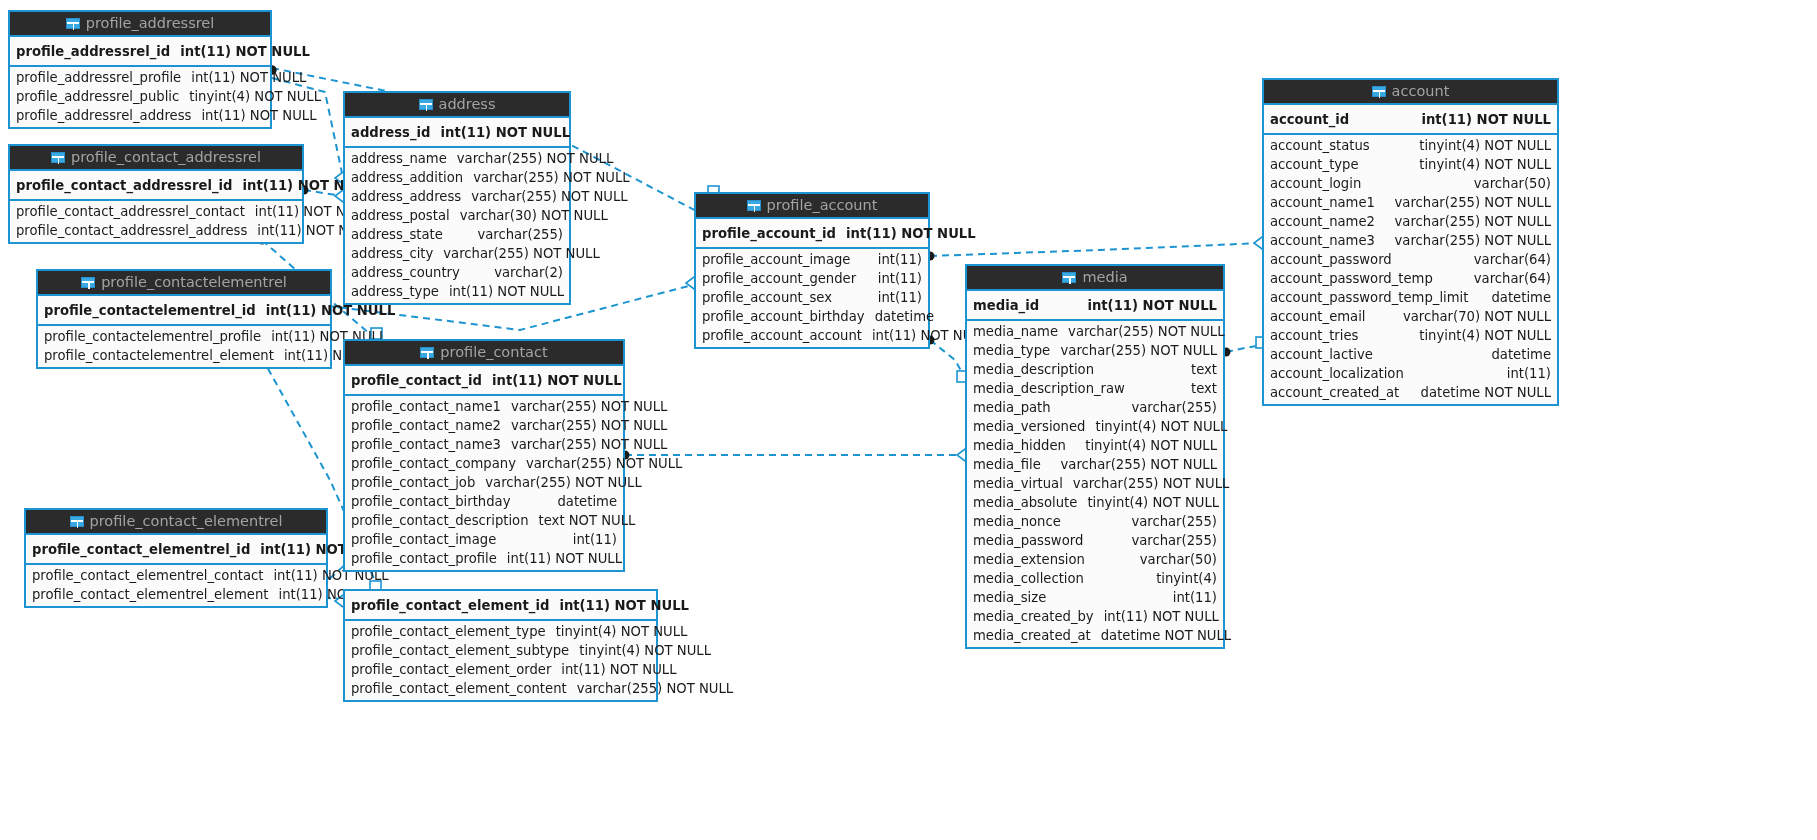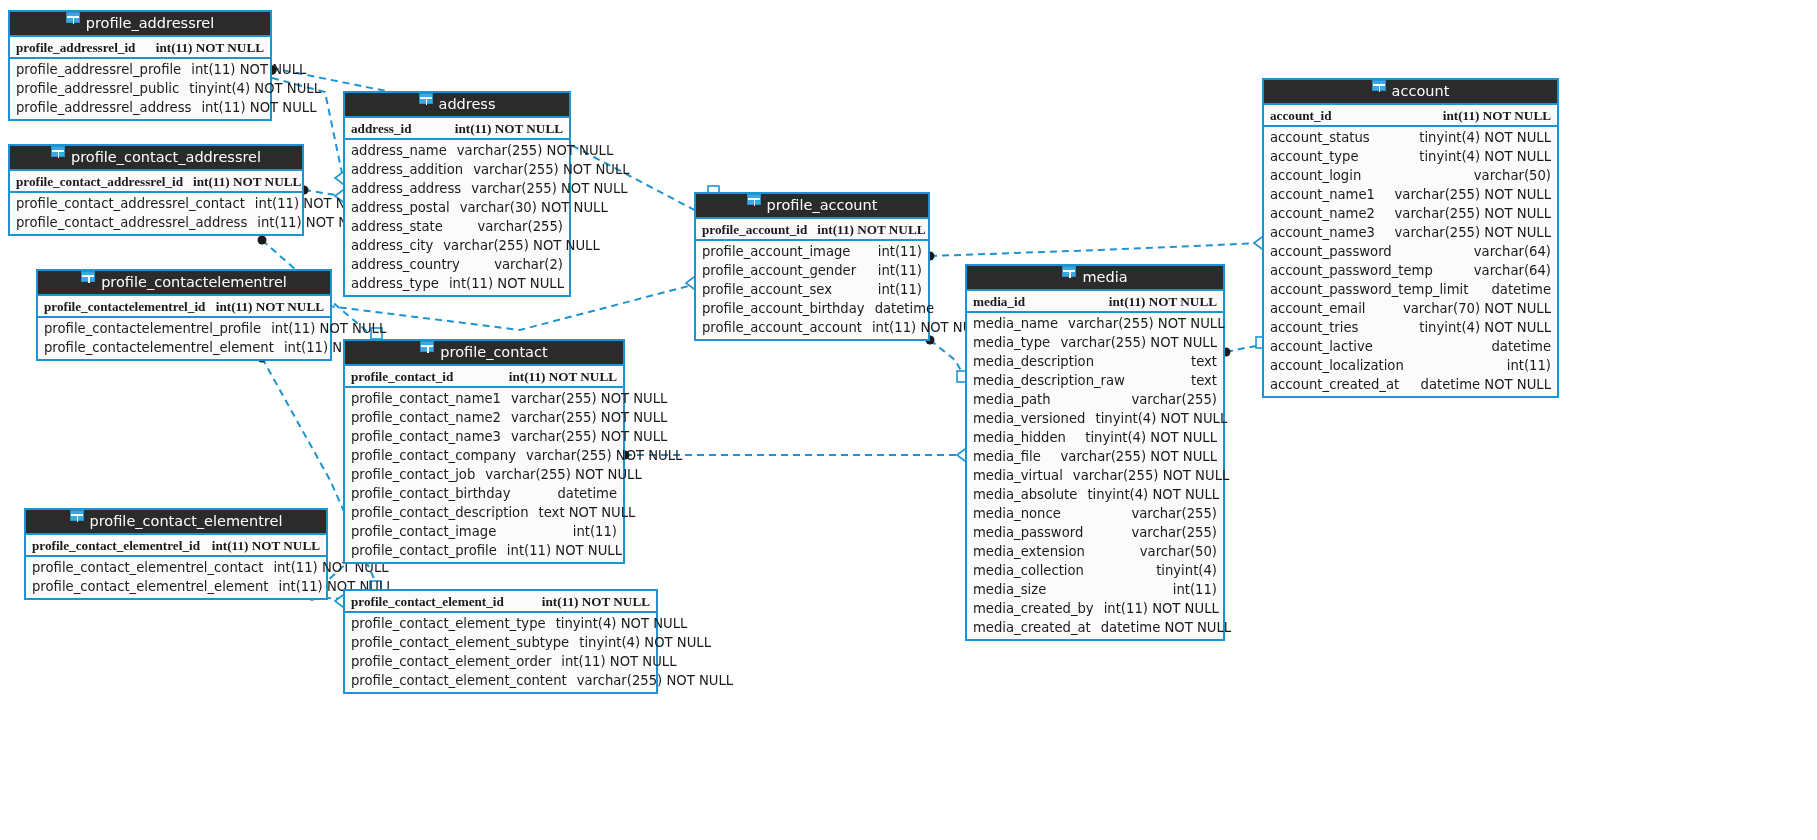--- a/index.html
+++ b/index.html
@@ -12,24 +12,24 @@
   #wires{position:absolute;left:0;top:0;width:1817px;height:840px;pointer-events:none;}
 
   .table{
     position:absolute;
     background:#fbfbfb;
     border:2px solid #1c94d1;
     box-sizing:border-box;
     box-shadow:0 0 0 0 rgba(0,0,0,0);
   }
   .thead{
-    background:#2b2b2b;color:#ffffff;
+    background:#2b2b2b;color:#a3a3a3;
     height:23px;line-height:23px;
     text-align:center;font-size:14.5px;
-    display:flex;justify-content:center;gap:6px;
+    display:flex;align-items:center;justify-content:center;gap:6px;
     border-bottom:2px solid #1c94d1;
     white-space:nowrap;
   }
   .tbl-icon{
     display:inline-block;width:14px;height:11px;position:relative;
     background:#39a9e4;border:1px solid #2b90c9;box-sizing:border-box;
     flex:0 0 auto;
   }
   .tbl-icon::before{
     content:"";position:absolute;left:0;top:3px;width:100%;height:1.5px;background:#ffffff;
@@ -41,21 +41,21 @@
     display:flex;align-items:center;justify-content:space-between;
     height:19px;line-height:19px;
     padding:0 6px;font-size:13.2px;color:#1a1a1a;
     white-space:nowrap;box-sizing:border-box;
   }
   .row .cname{text-align:left;}
   .row .ctype{text-align:right;padding-left:10px;color:#1a1a1a;}
   .pk{
     font-weight:bold;
     border-bottom:2px solid #1c94d1;
-    height:22px;line-height:21px;font-family:Liberation Serif, serif;
+    height:30px;line-height:21px;
   }
   .body-rows{padding:1px 0 2px 0;}
 </style>
 </head>
 <body>
 
 <div id="canvas">
 
   <svg id="wires" viewBox="0 0 1817 840" xmlns="http://www.w3.org/2000/svg">
     <defs>

